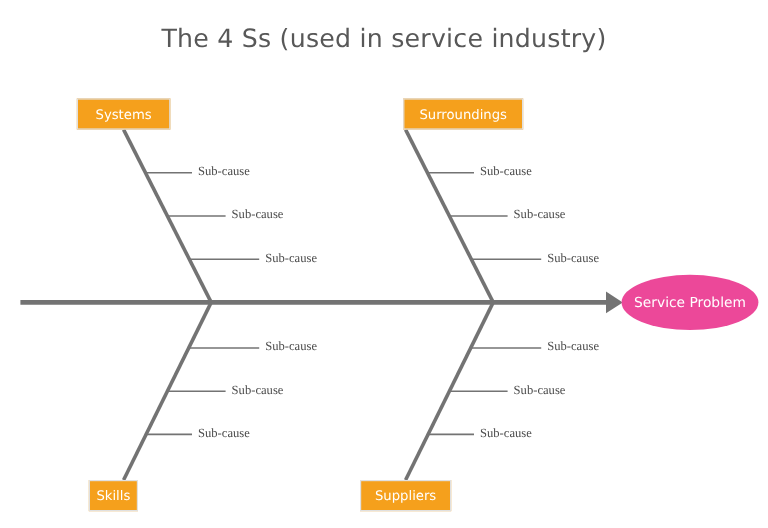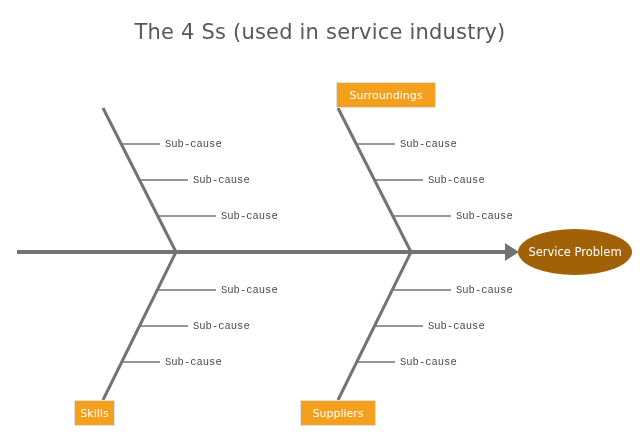--- a/index.html
+++ b/index.html
@@ -59,35 +59,35 @@
   .cat-skills       { left: 74px;  top: 400px; width: 41px; }
   .cat-suppliers    { left: 300px; top: 400px; width: 76px; }
 
   .head-ellipse {
     position: absolute;
     left: 518px;
     top: 229px;
     width: 114px;
     height: 46px;
     border-radius: 50%;
-    background: #a16207;
+    background: #ec4899;
     display: flex;
     align-items: center;
     justify-content: center;
     color: #ffffff;
     font-size: 11.5px;
     font-family: "DejaVu Sans", "Liberation Sans", sans-serif;
     white-space: nowrap;
   }
 
   .subcause-label {
     position: absolute;
     font-size: 10.5px;
     color: #4A4A4A;
-    font-family: Liberation Mono, monospace;
+    font-family: Liberation Serif, serif;
     white-space: nowrap;
     line-height: 1;
   }
 </style>
 </head>
 <body>
 
 <div id="canvas">
 
   <div class="diagram-title">The 4 Ss (used in service industry)</div>
@@ -116,20 +116,21 @@
 
     <line x1="157" y1="290" x2="216" y2="290" stroke="#737373" stroke-width="1.3"></line>
     <line x1="139" y1="326" x2="188" y2="326" stroke="#737373" stroke-width="1.3"></line>
     <line x1="121" y1="362" x2="160" y2="362" stroke="#737373" stroke-width="1.3"></line>
 
     <line x1="392" y1="290" x2="451" y2="290" stroke="#737373" stroke-width="1.3"></line>
     <line x1="374" y1="326" x2="423" y2="326" stroke="#737373" stroke-width="1.3"></line>
     <line x1="356" y1="362" x2="395" y2="362" stroke="#737373" stroke-width="1.3"></line>
   </svg>
 
+  <div class="cat-box cat-systems">Systems</div>
 
   <div class="cat-box cat-surroundings">Surroundings</div>
 
   <div class="cat-box cat-skills">Skills</div>
 
   <div class="cat-box cat-suppliers">Suppliers</div>
 
   <div class="head-ellipse">Service Problem</div>
 
   <div class="subcause-label" style="left:165px; top:139px;">Sub-cause</div>

